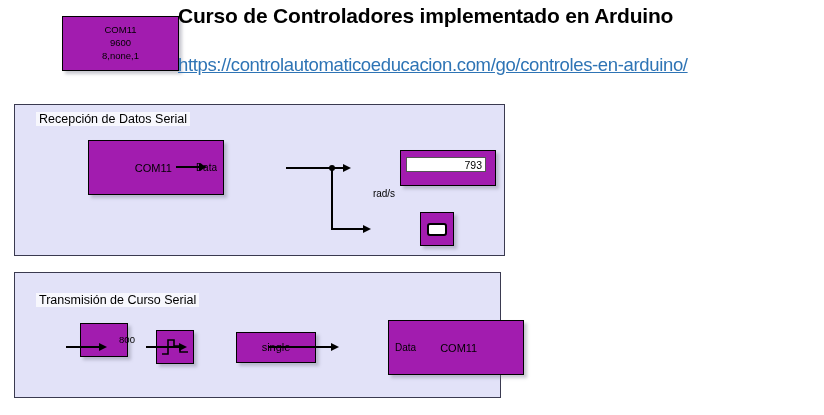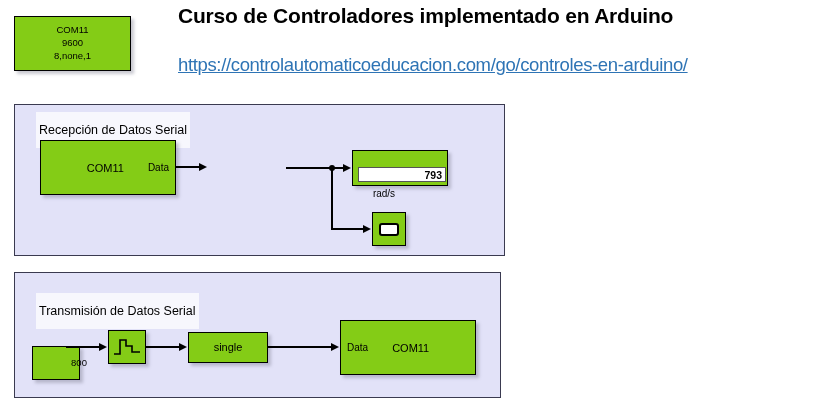--- a/index.html
+++ b/index.html
@@ -19,27 +19,28 @@
     position: absolute;
     left: 0; top: 0;
     width: 824px;
     height: 415px;
     background: #ffffff;
   }
 
   
   .block {
     position: absolute;
-    background: #84cc16;
+    background: #a21caf;
     border: 1.5px solid #000000;
     box-sizing: border-box;
     box-shadow: 3px 3px 3px rgba(120,120,140,0.40);
     display: flex;
     align-items: center;
     justify-content: center;
+    margin-left: 48px;
   }
   .block-label {
     font-size: 11px;
     line-height: 1.35;
     text-align: center;
     color: #000;
     white-space: pre-line;
   }
 
   
@@ -78,21 +79,21 @@
     box-sizing: border-box;
   }
   #panel-rx { left: 14px; top: 104px; width: 491px; height: 152px; }
   #panel-tx { left: 14px; top: 272px; width: 487px; height: 126px; }
 
   .panel-title {
     position: absolute;
     font-size: 12.5px;
     color: #000000;
     background: #f7f7fd;
-    padding: 11px 3px;
+    padding: 0 3px;
     white-space: nowrap;
   }
   #panel-rx-title { left: 36px; top: 112px; }
   #panel-tx-title { left: 36px; top: 293px; }
 
   
   #rx-serial-block {
     left: 40px; top: 140px;
     width: 136px; height: 55px;
     justify-content: flex-start;
@@ -116,32 +117,31 @@
 
   #rx-display-block {
     left: 352px; top: 150px;
     width: 96px; height: 36px;
     justify-content: flex-start;
     align-items: flex-start;
     box-shadow: 3px 3px 3px rgba(120,120,140,0.40);
   }
   #rx-display-field {
     position: absolute;
-    left: 5px; top: 16px;
-    width: 88px; height: 15px;
+    left: 5px; top: 6px;
+    width: 80px; height: 15px;
     border: 1px solid #555555;
     background: #ffffff;
     box-sizing: border-box;
     display: flex;
     align-items: center;
     justify-content: flex-end;
     padding-right: 3px;
     font-size: 10.5px;
     color: #000;
-    font-weight: bold;
   }
   #rx-display-caption {
     position: absolute;
     left: 336px; top: 188px;
     width: 96px;
     text-align: center;
     font-size: 10px;
     color: #000;
   }
 
@@ -152,21 +152,21 @@
   .scope-screen {
     width: 20px; height: 13px;
     border: 2px solid #000000;
     border-radius: 3px;
     background: #ffffff;
     box-sizing: border-box;
   }
 
   
   #tx-const-block {
-    left: 32px; top: 346px;
+    left: 32px; top: 323px;
     width: 34px; height: 34px; padding-left: 46px;
   }
   #tx-const-block .block-label { font-size: 9.5px; }
 
   #tx-pulse-block {
     left: 108px; top: 330px;
     width: 38px; height: 34px;
   }
   .pulse-svg { display: block; }
 
@@ -250,21 +250,21 @@
   <div class="block" id="rx-display-block">
     <div id="rx-display-field">793</div>
   </div>
   <div id="rx-display-caption">rad/s</div>
 
   <div class="block" id="rx-scope-block">
     <div class="scope-screen"></div>
   </div>
 
   <div class="panel" id="panel-tx"></div>
-  <div class="panel-title" id="panel-tx-title">Transmisión de Datos Serial</div>
+  <div class="panel-title" id="panel-tx-title">Transmisión de Curso Serial</div>
 
   <div class="block" id="tx-const-block">
     <span class="block-label">800</span>
   </div>
 
   <div class="wire wire-h" style="left:66px; top:346px; width:34px;"></div>
   <div class="arrow" style="left:99px; top:342.5px;"></div>
 
   <div class="block" id="tx-pulse-block">
     <svg class="pulse-svg" width="28" height="22" viewBox="0 0 28 22">

